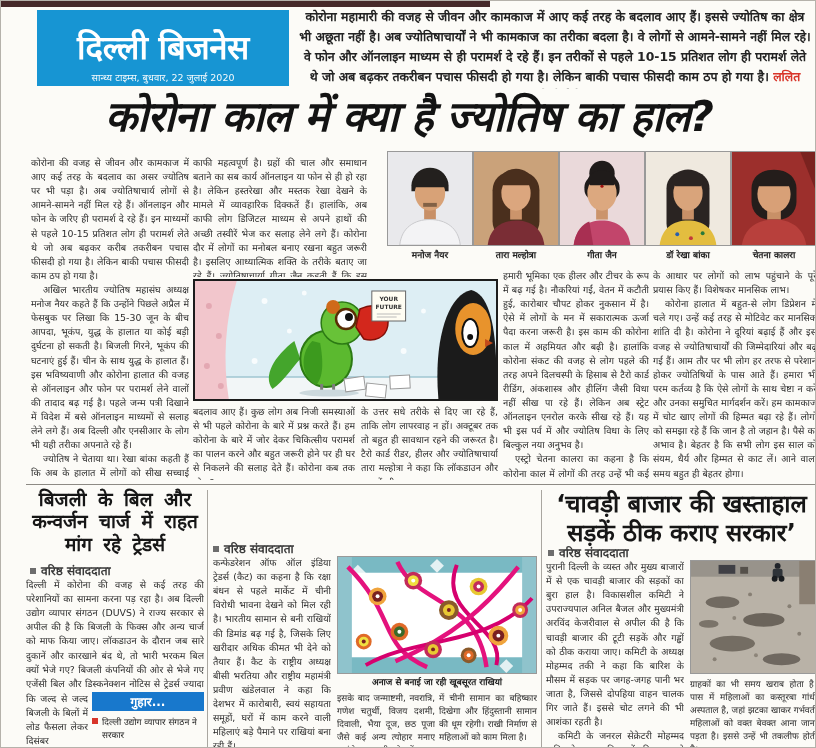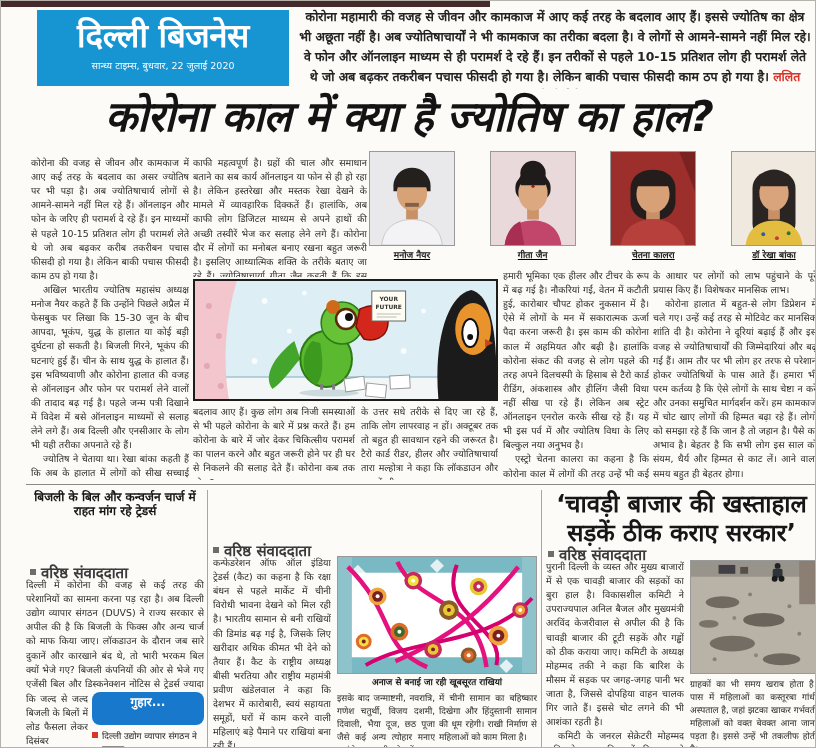--- a/index.html
+++ b/index.html
@@ -5,77 +5,77 @@
   * { margin:0; padding:0; box-sizing:border-box; }
   body { background:#888; font-family:"DejaVu Sans", sans-serif; }
   .page { position:relative; width:816px; height:748px; background:#fcfbf7;
           border:1px solid #b5b2ab; overflow:hidden; margin:0 auto;
           font-family:"DejaVu Sans", sans-serif; }
   .abs { position:absolute; }
 
   .top-strip { left:0; top:0; width:489px; height:6px; background:#46292a; }
 
   .masthead { left:36px; top:9px; width:252px; height:76px; background:#1795d3;
-              color:#fff; text-align:center; padding-top:8px; }
+              color:#fff; text-align:center; padding-top:20px; }
   .masthead-title { font-size:33px; font-weight:bold; line-height:1.1; letter-spacing:-0.5px; }
   .masthead-date { font-size:9.5px; margin-top:5px; opacity:.95; }
 
   .intro { left:298px; top:6px; width:512px; height:82px; font-size:12.4px;
            font-weight:700; line-height:1.6; color:#232323; text-align:center; overflow:hidden; }
   .red { color:#d8352a; }
 
   .main-headline { left:26px; top:90px; width:764px; height:58px; font-size:42px;
                    font-weight:bold; color:#131313; text-align:center; letter-spacing:-1px;
                    white-space:nowrap; overflow:hidden; line-height:1.25;font-style:italic; }
 
   .body-text { font-size:9.4px; line-height:1.5; text-align:justify; color:#2b2b2b; overflow:hidden; }
   .body-text p + p { text-indent:12px; }
   .small-text { font-size:8.8px; line-height:1.48; }
 
   .colA { left:30px; top:155px; width:158px; height:324px; }
   .colB { left:192px; top:155px; width:174px; height:121px; }
 
   .photos-row { left:368px; top:150px; width:448px; height:112px; display:flex;
-                justify-content:space-between;text-decoration:underline; }
+                justify-content:flex-end; }
   .photo-cell { width:86px; }
   .portrait { width:86px; height:95px; border:1px solid #999; display:block; background:#ddd; }
   .photo-caption { font-size:9px; font-weight:bold; text-align:center; color:#222; margin-top:2px;
                    white-space:nowrap; overflow:hidden; }
 
   .cartoon { left:192px; top:278px; width:305px; height:122px; border:2.5px solid #1c1c1c;
              background:#ddeef4; overflow:hidden; }
   .cartoon svg { width:100%; height:100%; display:block; }
 
   .below-c1 { left:192px; top:404px; width:162px; height:75px; }
   .below-c2 { left:360px; top:404px; width:137px; height:75px; }
   .mid-col  { left:502px; top:268px; width:146px; height:211px; }
   .right-col{ left:652px; top:268px; width:164px; height:211px; }
 
   .hrule { left:25px; top:483px; width:791px; height:1px; background:#8d8a84; }
   .vrule { top:489px; width:1px; height:259px; background:#a9a6a0; }
 
   .sec-head { font-weight:bold; color:#161616; }
-  .byline { display:flex; align-items:center; gap:5px; font-size:15px; font-weight:bold; color:#3a3a3a; }
+  .byline { display:flex; align-items:center; gap:5px; font-size:12px; font-weight:bold; color:#3a3a3a; }
   .byline-sq { width:6px; height:6px; background:#6d6d6d; display:inline-block; }
 
   .art-left { left:25px; top:489px; width:178px; height:259px; }
-  .art-left .sec-head { font-size:12px; line-height:1.18; text-align:center; }
+  .art-left .sec-head { font-size:19px; line-height:1.18; text-align:center;font-family:Liberation Mono, monospace; }
   .art-mid { left:212px; top:489px; width:324px; height:259px; }
   .art-mid .sec-head { font-size:19.5px; line-height:1.18; }
   .art-right { left:545px; top:489px; width:271px; height:259px; }
   .art-right .sec-head { font-size:24px; line-height:1.2; text-align:center; }
 
   .news-photo { border:1px solid #999; background:#ccc; overflow:hidden; }
   .news-photo svg { width:100%; height:100%; display:block; }
   .photo-cap { font-size:8.8px; font-weight:bold; text-align:center; color:#222;
                white-space:nowrap; overflow:hidden; }
 
   .guhar { position:absolute; left:66px; top:202px; width:112px; height:56px; }
   .guhar-pill { background:#1878cc; color:#fff; font-weight:bold; font-size:12px;
-                text-align:center; border-radius:8px; height:33px; line-height:21px; }
+                text-align:center; border-radius:0; height:19px; line-height:21px; }
   .guhar-item { display:flex; gap:4px; margin-top:5px; font-size:8.8px; line-height:1.45; color:#222; }
   .guhar-bullet { width:6px; height:6px; background:#d8352a; margin-top:2px; flex:none; }
 </style>
 </head>
 <body>
 
 <div class="page">
 
   <div class="abs top-strip"></div>
 
@@ -108,62 +108,73 @@
         <path d="M24,34 a19,17 0 0 1 38,0 v6 h-38 z" fill="#23201e"></path>
         <rect x="37" y="56" width="12" height="13" fill="#c89067"></rect>
         <ellipse cx="43" cy="42" rx="15.5" ry="18" fill="#d8a277"></ellipse>
         <path d="M26,30 a17,14 0 0 1 34,0 l-2,6 h-30 z" fill="#23201e"></path>
         <rect x="36" y="52" width="14" height="4" fill="#4a3524" opacity=".6"></rect>
         <path d="M12,95 C14,77 27,69 43,69 C59,69 72,77 74,95 Z" fill="#f3f3f5" stroke="#c9c9cc"></path>
       </svg>
       <div class="photo-caption">मनोज नैयर</div>
     </div>
 
+    <div class="photo-cell">
+      <svg class="portrait" viewBox="0 0 86 95" preserveAspectRatio="none">
+        <rect width="86" height="95" fill="#caa27a"></rect>
+        <rect x="19" y="20" width="48" height="70" rx="19" fill="#4a2f1d"></rect>
+        <rect x="37" y="56" width="12" height="13" fill="#cb946b"></rect>
+        <ellipse cx="43" cy="42" rx="15" ry="18" fill="#dba67e"></ellipse>
+        <path d="M27,30 a16,13 0 0 1 32,0 l-3,4 h-26 z" fill="#4a2f1d"></path>
+        <path d="M14,95 C16,78 28,70 43,70 C58,70 70,78 72,95 Z" fill="#7a2d35"></path>
+      </svg>
+      <div class="photo-caption">तारा मल्होत्रा</div>
+    </div>
 
     <div class="photo-cell">
       <svg class="portrait" viewBox="0 0 86 95" preserveAspectRatio="none">
         <rect width="86" height="95" fill="#ead9da"></rect>
         <circle cx="43" cy="22" r="13" fill="#1f1b1a"></circle>
         <rect x="25" y="24" width="36" height="26" rx="12" fill="#1f1b1a"></rect>
         <rect x="37" y="56" width="12" height="13" fill="#cb946b"></rect>
         <ellipse cx="43" cy="42" rx="15" ry="18" fill="#dca87f"></ellipse>
         <path d="M28,31 a15,12 0 0 1 30,0 l-3,3 h-24 z" fill="#1f1b1a"></path>
         <circle cx="43" cy="35" r="1.6" fill="#a01010"></circle>
         <path d="M14,95 C16,78 28,70 43,70 C58,70 70,78 72,95 Z" fill="#c2456b"></path>
         <path d="M14,95 C16,80 24,73 30,71 L34,95 Z" fill="#a82f52"></path>
       </svg>
       <div class="photo-caption">गीता जैन</div>
     </div>
 
     <div class="photo-cell">
       <svg class="portrait" viewBox="0 0 86 95" preserveAspectRatio="none">
-        <rect width="86" height="95" fill="#9c2f2c"></rect>
-        <path d="M70,0 L86,0 L86,40 Z" fill="#7a221f"></path>
-        <rect x="20" y="19" width="46" height="50" rx="18" fill="#241d1b"></rect>
-        <rect x="36" y="56" width="14" height="13" fill="#c89067"></rect>
-        <ellipse cx="43" cy="43" rx="17" ry="19" fill="#d8a077"></ellipse>
-        <path d="M25,31 a18,13 0 0 1 36,0 l-3,4 h-30 z" fill="#241d1b"></path>
-        <path d="M10,95 C13,77 26,69 43,69 C60,69 73,77 76,95 Z" fill="#b8403c"></path>
-      </svg>
-      <div class="photo-caption">चेतना कालरा</div>
-    </div>
-
-    <div class="photo-cell">
-      <svg class="portrait" viewBox="0 0 86 95" preserveAspectRatio="none">
         <rect width="86" height="95" fill="#efe9df"></rect>
         <rect x="21" y="20" width="44" height="70" rx="17" fill="#2a2422"></rect>
         <rect x="37" y="56" width="12" height="13" fill="#c89067"></rect>
         <ellipse cx="43" cy="42" rx="15" ry="18" fill="#d9a47b"></ellipse>
         <path d="M27,31 a16,13 0 0 1 32,0 l-3,4 h-26 z" fill="#2a2422"></path>
         <path d="M14,95 C16,78 28,70 43,70 C58,70 70,78 72,95 Z" fill="#e3bd3f"></path>
         <circle cx="32" cy="84" r="2" fill="#2a5fae"></circle>
           <circle cx="46" cy="88" r="2" fill="#c23a3a"></circle>
           <circle cx="58" cy="83" r="2" fill="#2a7a3a"></circle>
       </svg>
       <div class="photo-caption">डॉ रेखा बांका</div>
+    </div>
+
+    <div class="photo-cell">
+      <svg class="portrait" viewBox="0 0 86 95" preserveAspectRatio="none">
+        <rect width="86" height="95" fill="#9c2f2c"></rect>
+        <path d="M70,0 L86,0 L86,40 Z" fill="#7a221f"></path>
+        <rect x="20" y="19" width="46" height="50" rx="18" fill="#241d1b"></rect>
+        <rect x="36" y="56" width="14" height="13" fill="#c89067"></rect>
+        <ellipse cx="43" cy="43" rx="17" ry="19" fill="#d8a077"></ellipse>
+        <path d="M25,31 a18,13 0 0 1 36,0 l-3,4 h-30 z" fill="#241d1b"></path>
+        <path d="M10,95 C13,77 26,69 43,69 C60,69 73,77 76,95 Z" fill="#b8403c"></path>
+      </svg>
+      <div class="photo-caption">चेतना कालरा</div>
     </div>
   </div>
 
   <div class="abs cartoon">
     <svg viewBox="0 0 303 118" preserveAspectRatio="none">
       <rect width="303" height="118" fill="#ddeef4"></rect>
       <circle cx="70" cy="20" r="3" fill="#fff" opacity=".8"></circle>
         <circle cx="110" cy="12" r="2.5" fill="#fff" opacity=".8"></circle>
       <circle cx="210" cy="70" r="3" fill="#fff" opacity=".8"></circle>
         <circle cx="95" cy="50" r="2.5" fill="#fff" opacity=".8"></circle>

